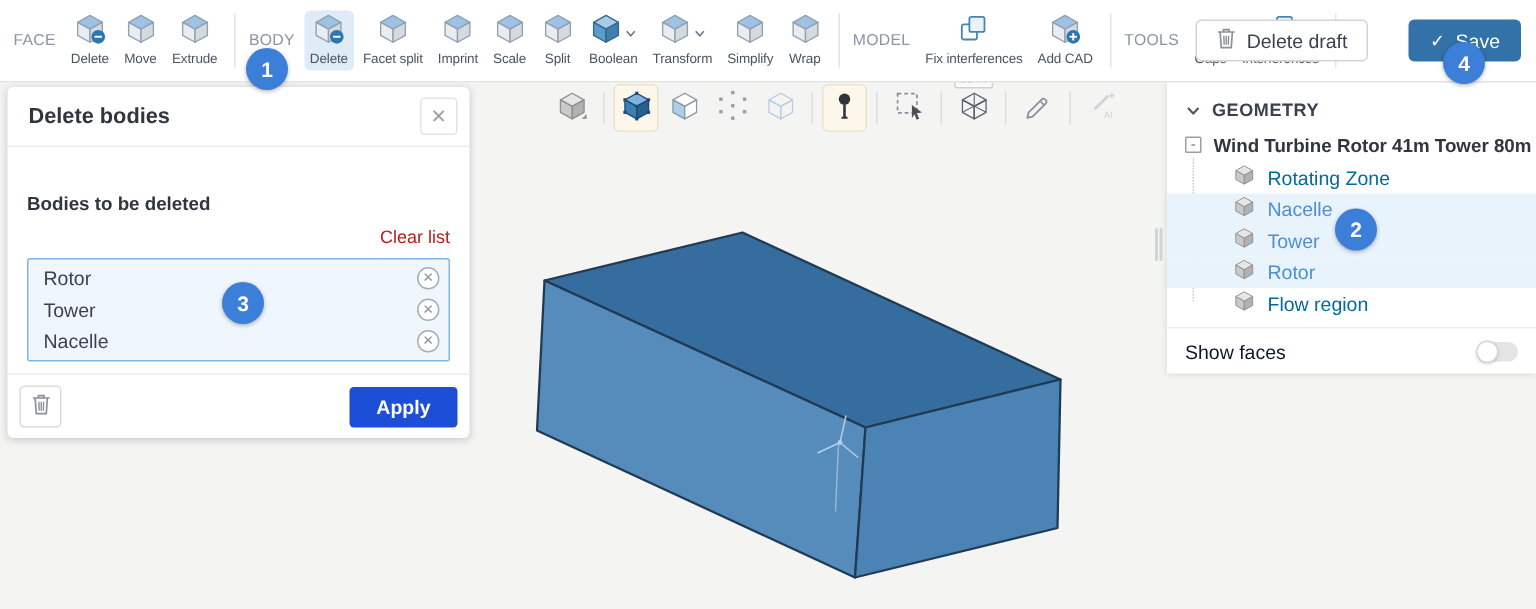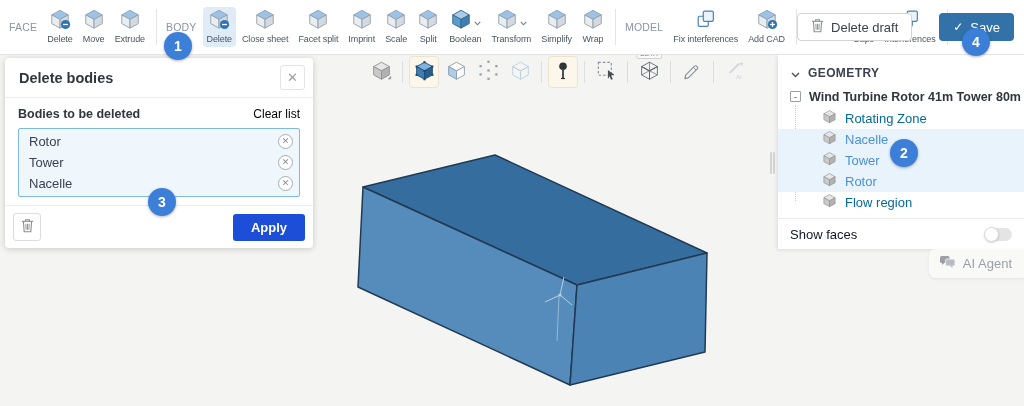--- a/index.html
+++ b/index.html
@@ -55,21 +55,21 @@
   }
   .dp-title { font-size:14.5px; font-weight:bold; color:#30353f; }
   .dp-close {
     width:25px; height:25px; border:1px solid #e4e4e4; border-radius:3px; background:#fff;
     color:#9aa0a6; font-size:13px; line-height:1; cursor:pointer; display:flex;
     align-items:center; justify-content:center; font-family:inherit;
   }
   .dp-body { padding:9px 13px 8px; }
   .dp-label-row { display:flex; align-items:center; justify-content:space-between; margin-bottom:7px; }
   .dp-section-label { font-size:12.5px; font-weight:bold; color:#30353f; }
-  .dp-clear { font-size:12px; color:#000000; text-decoration:none; cursor:pointer; }
+  .dp-clear { font-size:12px; color:#b91c1c; text-decoration:none; cursor:pointer;margin-top:44px; }
   .dp-list { border:1px solid #7fb8e4; background:#eff7fd; border-radius:2px; padding:2px 0; }
   .body-row { height:21px; display:flex; align-items:center; justify-content:space-between; padding:0 6px 0 10px; }
   .body-label { font-size:13px; color:#3b4151; }
   .remove-btn {
     width:15px; height:15px; border:1px solid #a7adb5; border-radius:50%;
     background:#fff; color:#8a8f98; font-size:9px; line-height:1; cursor:pointer;
     display:flex; align-items:center; justify-content:center; font-family:inherit; padding:0;
   }
   .dp-footer {
     display:flex; align-items:center; justify-content:space-between;
@@ -217,30 +217,20 @@
             <span class="tb-top">
               <span><svg width="22" height="22" viewBox="0 0 24 24">
                   <polygon points="12,2.5 21,7.5 12,12.5 3,7.5" fill="#9cc3e6" stroke="#93a0ad" stroke-linejoin="round"></polygon>
                   <polygon points="3,7.5 12,12.5 12,22 3,17" fill="#e8edf2" stroke="#93a0ad" stroke-linejoin="round"></polygon>
                   <polygon points="12,12.5 21,7.5 21,17 12,22" fill="#d3dae1" stroke="#93a0ad" stroke-linejoin="round"></polygon>
                   <circle cx="18" cy="18" r="5" fill="#2e75b6"></circle>
                   <rect x="15.3" y="17.3" width="5.4" height="1.4" fill="#fff"></rect>
                 </svg></span>
             </span>
             <span class="tb-label">Delete</span>
-          </div>
-          <div class="tb-item">
-            <span class="tb-top">
-              <span><svg width="22" height="22" viewBox="0 0 24 24">
-                  <polygon points="12,2.5 21,7.5 12,12.5 3,7.5" fill="#9cc3e6" stroke="#93a0ad" stroke-linejoin="round"></polygon>
-                  <polygon points="3,7.5 12,12.5 12,22 3,17" fill="#e8edf2" stroke="#93a0ad" stroke-linejoin="round"></polygon>
-                  <polygon points="12,12.5 21,7.5 21,17 12,22" fill="#d3dae1" stroke="#93a0ad" stroke-linejoin="round"></polygon>
-                </svg></span>
-            </span>
-            <span class="tb-label">Close sheet</span>
           </div>
           <div class="tb-item">
             <span class="tb-top">
               <span><svg width="22" height="22" viewBox="0 0 24 24">
                   <polygon points="12,2.5 21,7.5 12,12.5 3,7.5" fill="#9cc3e6" stroke="#93a0ad" stroke-linejoin="round"></polygon>
                   <polygon points="3,7.5 12,12.5 12,22 3,17" fill="#e8edf2" stroke="#93a0ad" stroke-linejoin="round"></polygon>
                   <polygon points="12,12.5 21,7.5 21,17 12,22" fill="#d3dae1" stroke="#93a0ad" stroke-linejoin="round"></polygon>
                 </svg></span>
             </span>
             <span class="tb-label">Facet split</span>
@@ -625,30 +615,19 @@
           <span class="knob"></span>
         </span>
     </div>
   </div>
 
   <div class="panel-grip">
       <i></i>
       <i></i>
     </div>
 
-  <button class="ai-agent">
-    <span>
-      <svg width="17" height="14" viewBox="0 0 17 14">
-        <rect x="1" y="1" width="9.5" height="7" rx="1.5" fill="#9aa0a6"></rect>
-        <polygon points="3,7.5 3,10 6,7.5" fill="#9aa0a6"></polygon>
-        <rect x="6.5" y="4" width="9.5" height="7" rx="1.5" fill="#b9bdc2" stroke="#f9f9f8" stroke-width="0.8"></rect>
-        <polygon points="13.5,10.5 13.5,13 10.5,10.5" fill="#b9bdc2"></polygon>
-      </svg>
-    </span>
-    <span class="ai-agent-label">AI Agent</span>
-  </button>
 
   <div class="badge b1" style="background: rgb(59, 127, 216);">1</div>
   <div class="badge b2" style="background: rgb(59, 127, 216);">2</div>
   <div class="badge b3" style="background: rgb(59, 127, 216);">3</div>
   <div class="badge b4" style="background: rgb(59, 127, 216);">4</div>
 
 </div>
 
 </body></html>

